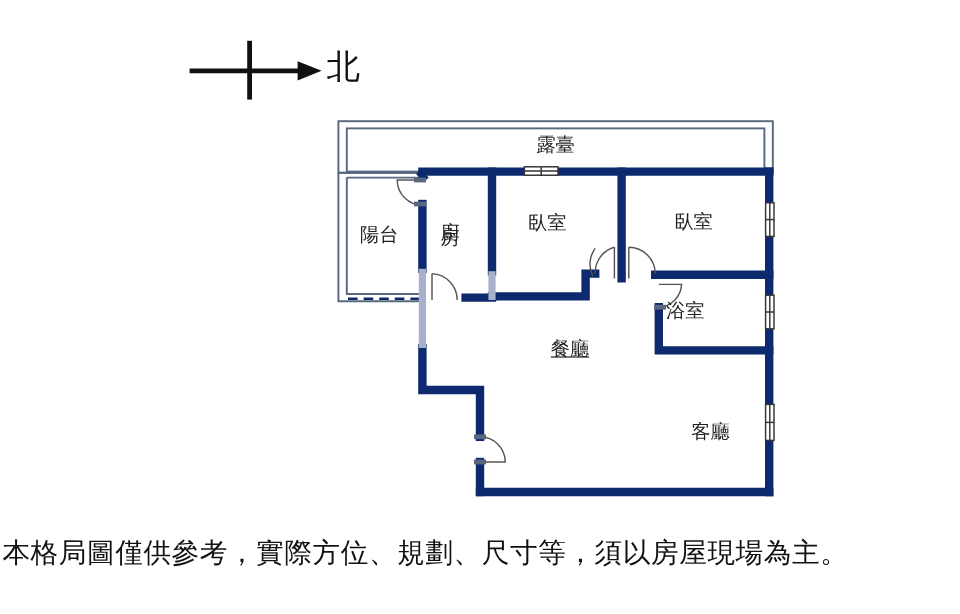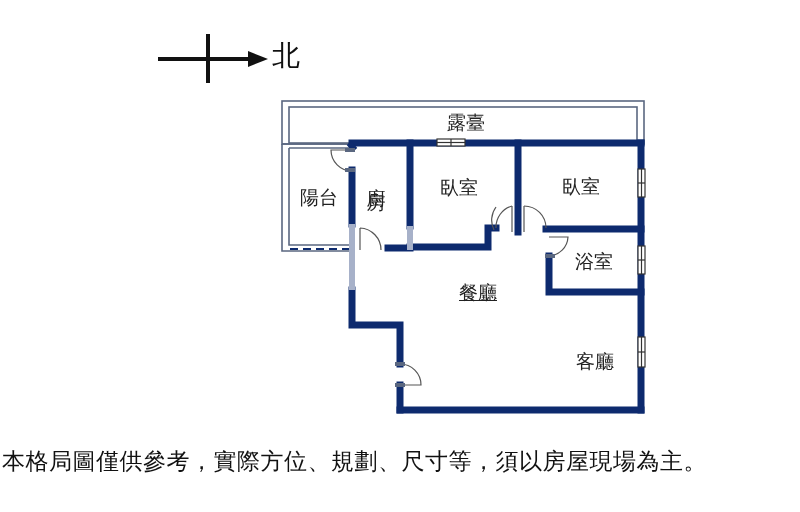--- a/index.html
+++ b/index.html
@@ -16,21 +16,21 @@
     }
     #plan {
       position: absolute;
       left: 0;
       top: 0;
       width: 800px;
       height: 512px;
     }
     .room-label {
       position: absolute;
-      font-size: 19px;
+      font-size: 16px;
       color: #222222;
       line-height: 1;
       white-space: nowrap;
     }
     .room-label.vertical {
       writing-mode: vertical-rl;
       letter-spacing: 4px;
     }
     .north-label {
       position: absolute;
@@ -154,17 +154,17 @@
   </g>
 </svg>
 
 <div class="north-label">北</div>
 
 <div class="room-label" style="left:447px; top:113px;">露臺</div>
 <div class="room-label" style="left:300px; top:188px;text-align:right;">陽台</div>
 <div class="room-label vertical" style="left:367px; top:172px;">廚房</div>
 <div class="room-label" style="left:440px; top:178px;">臥室</div>
 <div class="room-label" style="left:562px; top:177px;">臥室</div>
-<div class="room-label" style="left:575px; top:252px;font-family:Liberation Serif, serif;">浴室</div>
+<div class="room-label" style="left:555px; top:252px;font-family:Liberation Serif, serif;">浴室</div>
 <div class="room-label" style="left:459px; top:283px;text-decoration:underline;">餐廳</div>
 <div class="room-label" style="left:556px; top:352px;margin-left:20px;">客廳</div>
 
 <div class="disclaimer">本格局圖僅供參考，實際方位、規劃、尺寸等，須以房屋現場為主。</div>
 
 </body></html>

